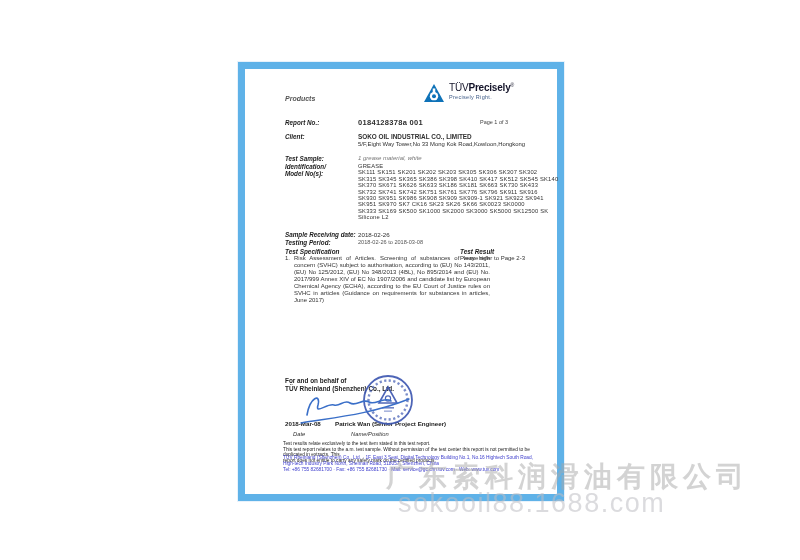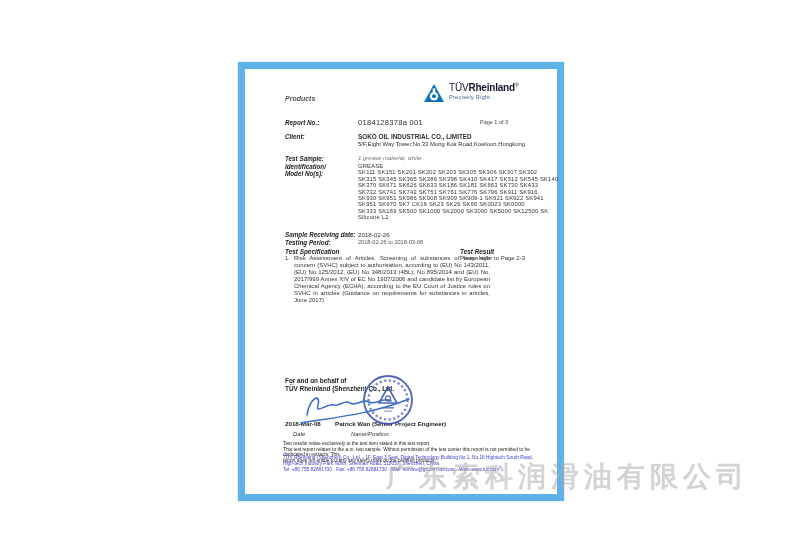--- a/index.html
+++ b/index.html
@@ -20,21 +20,21 @@
   .wordmark { font-size:10px; color:#14142a; letter-spacing:-0.2px; }
   .wordmark .tuv { font-weight:400; }
   .wordmark .rh { font-weight:600; }
   .wordmark sup { font-size:5px; }
   .tagline { font-size:5.5px; color:#3d5a86; margin-top:2px; letter-spacing:0.3px; }
 
   .flabel { position:absolute; left:40px; font-size:6.3px; font-style:italic; font-weight:bold; color:#1c1c1c; white-space:nowrap; }
   .fvalue { position:absolute; left:113px; font-size:6.2px; color:#2e2e2e; white-space:nowrap; }
   .pageind { position:absolute; left:235px; top:50px; font-size:5.5px; color:#444; }
   .bold { font-weight:bold; }
-  .reportno { font-size:7.5px; font-weight:normal; letter-spacing:0.3px; }
+  .reportno { font-size:7.5px; font-weight:bold; letter-spacing:0.3px; }
   .sample-val { font-style:italic; color:#777; font-size:6px; }
   .model-lines div { font-size:5.8px; line-height:6.4px; color:#333; letter-spacing:0.2px; }
   .small-val { font-size:5.6px; color:#555; }
 
   .sec-head { position:absolute; font-size:6.4px; font-weight:bold; font-style:italic; color:#1c1c1c; }
   .spec-row { position:absolute; left:40px; top:186px; width:250px; display:flex; }
   .spec-no { width:9px; font-size:6px; color:#333; }
   .spec-text { width:196px; font-size:6px; line-height:7px; color:#333; white-space:normal; text-align:justify; }
   .result-text { position:absolute; left:215px; top:186px; width:80px; font-size:6px; color:#333; }
 
@@ -74,21 +74,21 @@
       <div class="products">Products</div>
 
       <div class="logo">
         <svg width="22" height="20" viewBox="0 0 24 22">
           <path d="M12 1 L23 21 L1 21 Z" fill="#0e72b8"></path>
           <circle cx="12" cy="14.5" r="4.6" fill="#ffffff"></circle>
           <circle cx="12" cy="14.5" r="2.2" fill="#0e72b8"></circle>
           <rect x="10.6" y="6" width="2.8" height="5" fill="#ffffff"></rect>
         </svg>
         <div class="logo-text">
-          <div class="wordmark"><span class="tuv">TÜV</span><span class="rh">Rheinland</span><sup>®</sup></div>
+          <div class="wordmark"><span class="tuv">TÜV</span><span class="rh">Precisely</span><sup>®</sup></div>
           <div class="tagline">Precisely Right.</div>
         </div>
       </div>
 
       <div class="flabel" style="top:50px">Report No.:</div>
       <div class="fvalue reportno" style="top:49px">0184128378a 001</div>
       <div class="pageind">Page 1 of 3</div>
 
       <div class="flabel" style="top:64px">Client:</div>
       <div class="fvalue bold" style="top:64px; font-size:6.4px">SOKO OIL INDUSTRIAL CO., LIMITED</div>
@@ -158,13 +158,14 @@
       <div class="address">
           <div>TÜV Rheinland (Shenzhen) Co., Ltd. · 1F, East 3 Seat, Digital Technology Building No.1, No.16 Hightech South Road,</div>
           <div>High-tech Industry Park North, Shennan Road, 518057, Shenzhen, China</div>
           <div>Tel: +86 755 82681700 · Fax: +86 755 82681730 · Mail: service@gc.chn.tuv.com · Web: www.tuv.com</div>
         </div>
 
     </div>
   </div>
 
   <div class="wm-cn">广东索科润滑油有限公司</div>
+  <div class="wm-url">sokooil88.1688.com</div>
 </div>
 
 </body></html>

